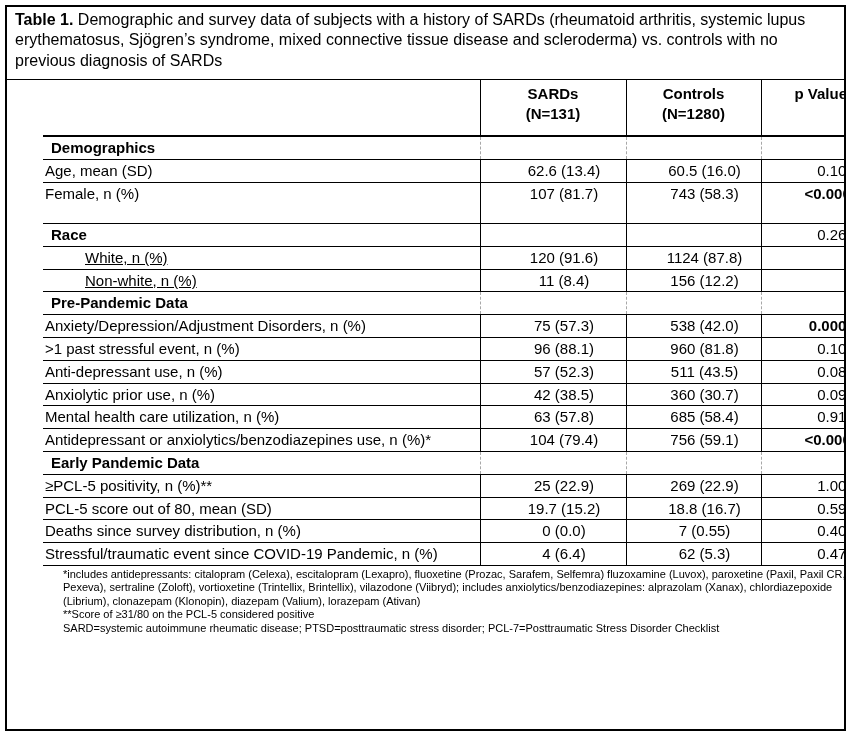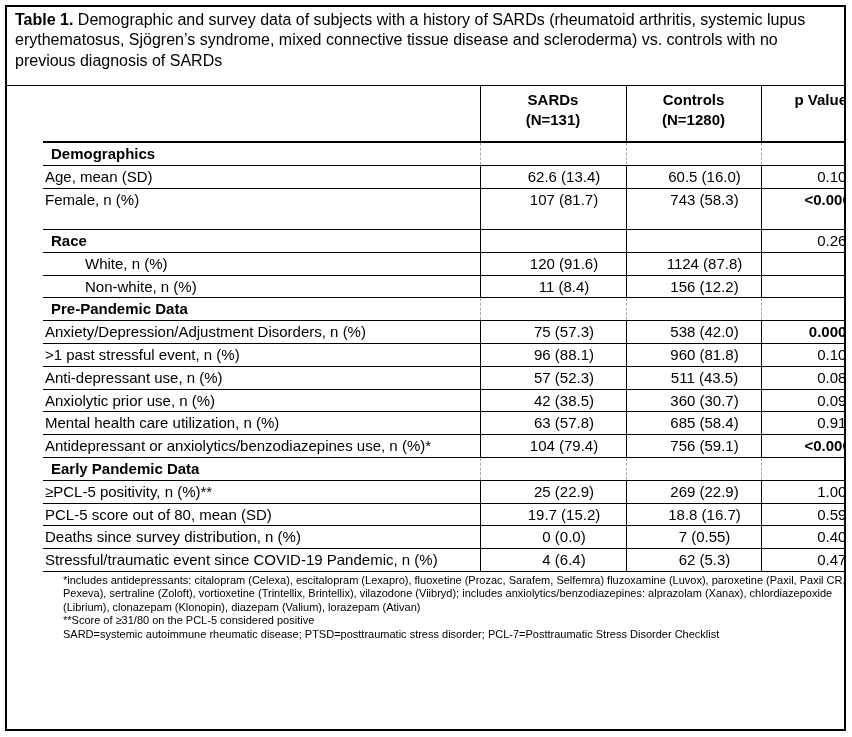--- a/index.html
+++ b/index.html
@@ -18,21 +18,21 @@
   .frame {
     border: 2px solid #000;
     height: 100%;
     box-sizing: border-box;
     overflow: hidden;
     background: #fff;
   }
   .title {
     font-size: 16px;
     line-height: 1.28;
-    padding: 3px 8px 14px 8px;
+    padding: 3px 8px 8px 8px;
     border-bottom: 1px solid #000;
   }
   .title .tlabel { font-weight: bold; }
   table {
     border-collapse: collapse;
     width: 100%;
     table-layout: fixed;
     font-size: 15px;
     margin-left: 36px;
   }
@@ -64,21 +64,21 @@
   td.strong { font-weight: bold; }
   tr.section td:first-child { font-weight: bold; }
   tr.dashed td {
     border-left: 1px dashed #a8a8a8;
     border-right: 1px dashed #a8a8a8;
   }
   tr.dashed td:first-child { border-left: none; }
   tr.dashed td:last-child  { border-right: none; }
   .ind0 { padding-left: 8px; }
   .ind1 { padding-left: 2px; }
-  .ind2 { padding-left: 42px; }
+  .ind2 { padding-left: 42px; text-decoration: underline; }
   tfoot td.footnote {
     border-top: 1px solid #a16207;
     padding: 2px 8px 4px 20px;
     font-size: 11px;
     line-height: 1.22;
     text-align: left;
   }
   .footnote p { margin: 0; }
 </style>
 </head>

